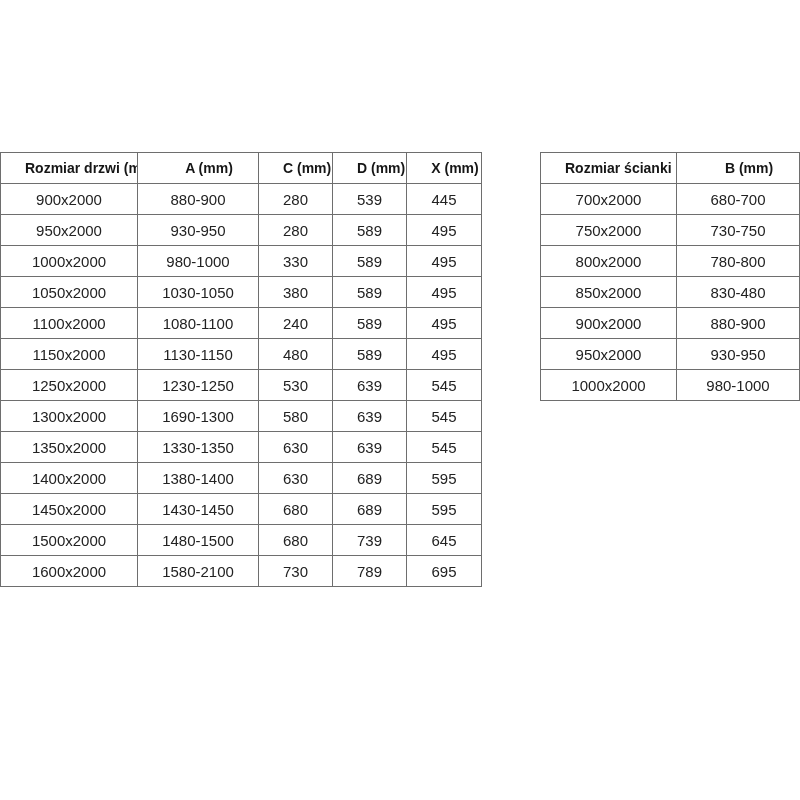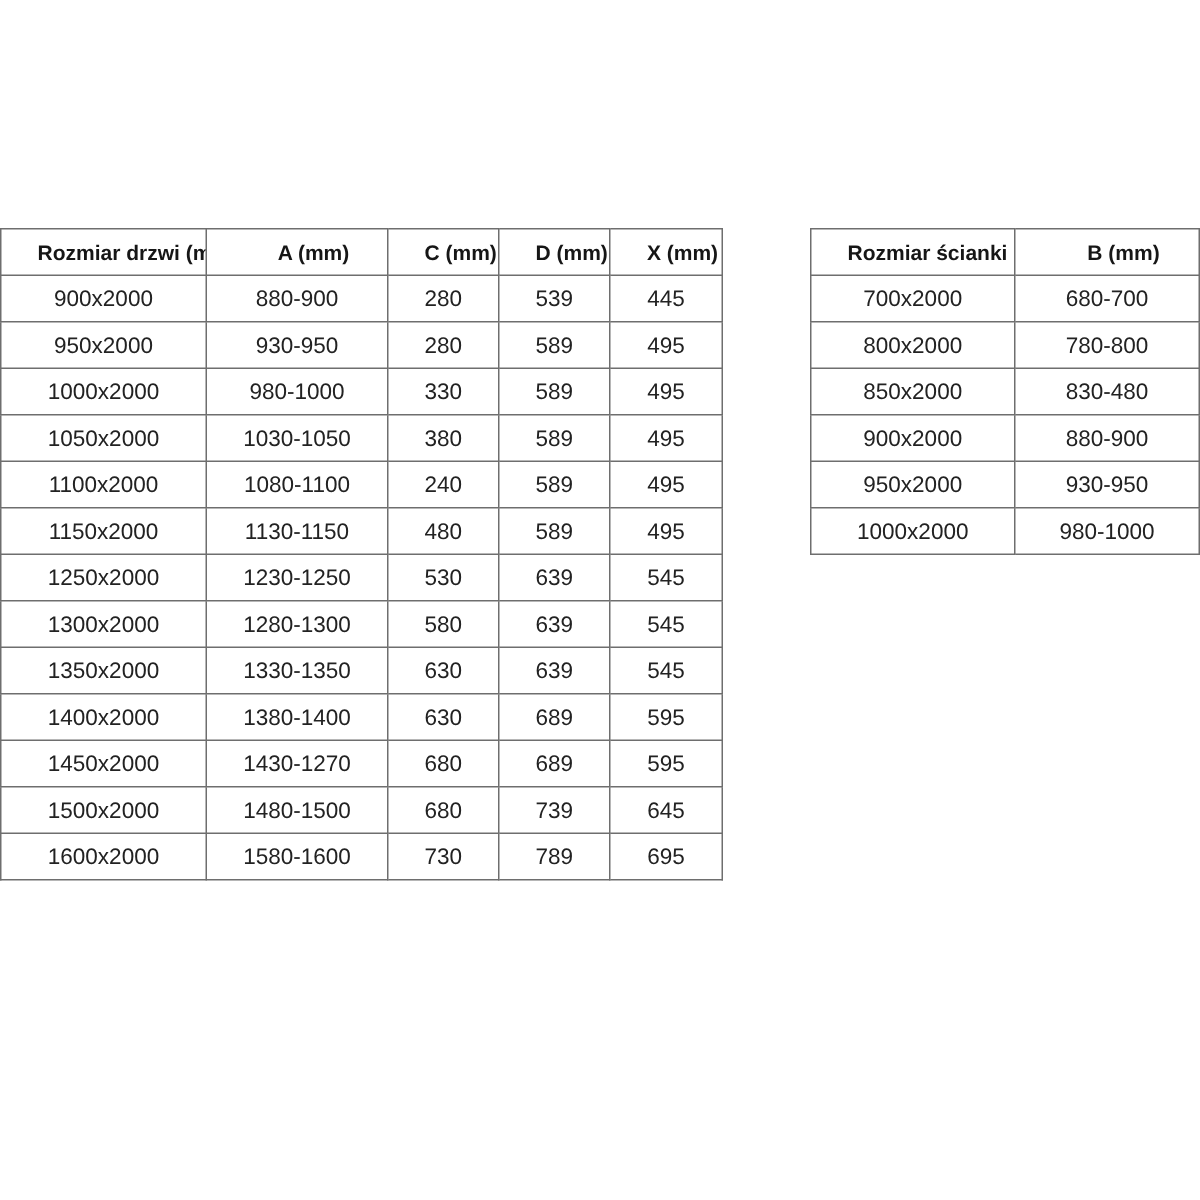--- a/index.html
+++ b/index.html
@@ -123,56 +123,56 @@
         </tr>
         <tr>
           <td>1250x2000</td>
           <td>1230-1250</td>
           <td>530</td>
           <td>639</td>
           <td>545</td>
         </tr>
         <tr>
           <td>1300x2000</td>
-          <td>1280-1300</td>
+          <td>1690-1300</td>
           <td>580</td>
           <td>639</td>
           <td>545</td>
         </tr>
         <tr>
           <td>1350x2000</td>
           <td>1330-1350</td>
           <td>630</td>
           <td>639</td>
           <td>545</td>
         </tr>
         <tr>
           <td>1400x2000</td>
           <td>1380-1400</td>
           <td>630</td>
           <td>689</td>
           <td>595</td>
         </tr>
         <tr>
           <td>1450x2000</td>
-          <td>1430-1270</td>
+          <td>1430-1450</td>
           <td>680</td>
           <td>689</td>
           <td>595</td>
         </tr>
         <tr>
           <td>1500x2000</td>
           <td>1480-1500</td>
           <td>680</td>
           <td>739</td>
           <td>645</td>
         </tr>
         <tr>
           <td>1600x2000</td>
-          <td>1580-1600</td>
+          <td>1580-2100</td>
           <td>730</td>
           <td>789</td>
           <td>695</td>
         </tr>
       </tbody>
   </table>
 </div>
 
 <div class="table-wrap" id="right-table-wrap">
   <table class="spec" id="right-table">
@@ -185,20 +185,24 @@
           <th>Rozmiar ścianki (mm)</th>
           <th>B (mm)</th>
         </tr>
       </thead>
     <tbody>
         <tr>
           <td>700x2000</td>
           <td>680-700</td>
         </tr>
         <tr>
+          <td>750x2000</td>
+          <td>730-750</td>
+        </tr>
+        <tr>
           <td>800x2000</td>
           <td>780-800</td>
         </tr>
         <tr>
           <td>850x2000</td>
           <td>830-480</td>
         </tr>
         <tr>
           <td>900x2000</td>
           <td>880-900</td>

